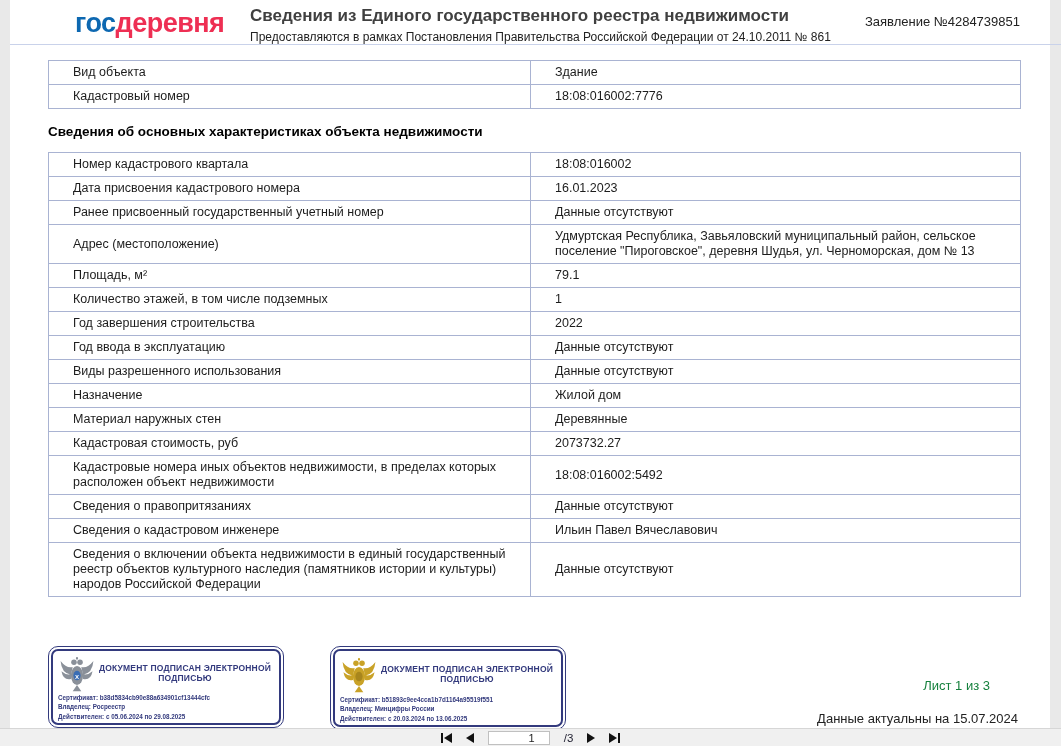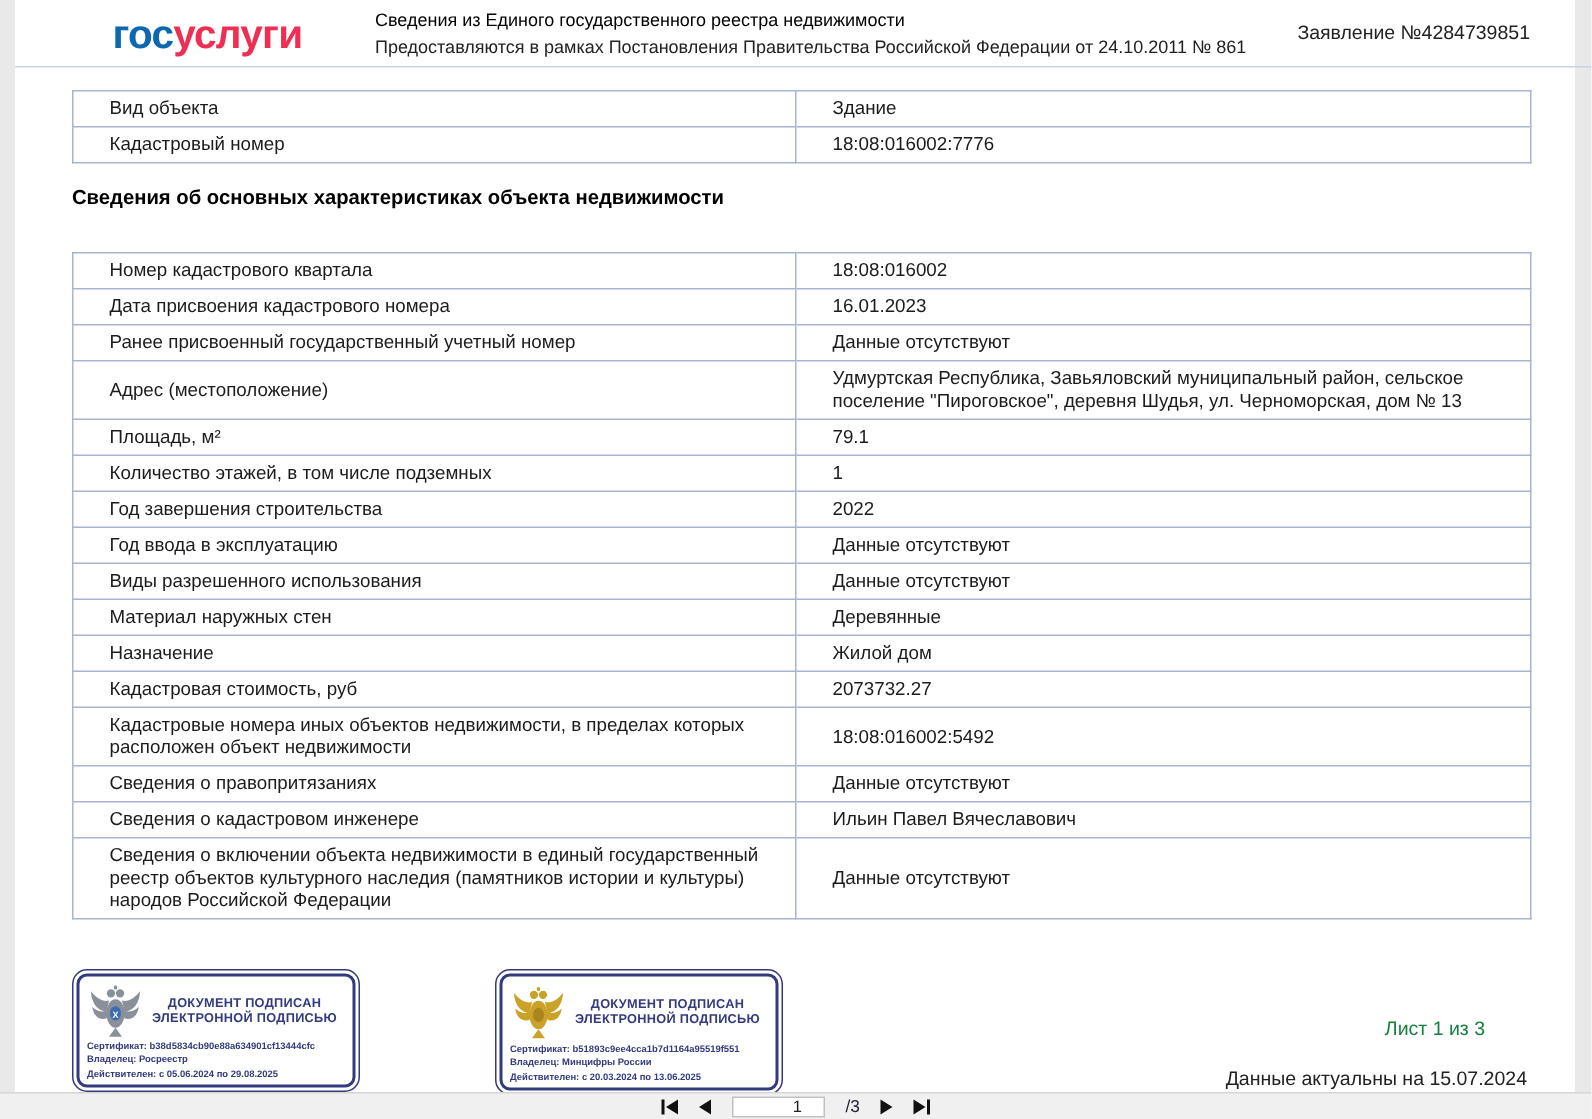--- a/index.html
+++ b/index.html
@@ -18,50 +18,50 @@
   .header-ext { position: absolute; right: 0; top: 0; width: 11px; height: 45px; background: #ffffff; }
 
   
   .logo {
     position: absolute; left: 65px; top: 8px;
     font-size: 27px; font-weight: bold; letter-spacing: -0.5px;
   }
   .logo .blue { color: #0d68b1; }
   .logo .red  { color: #ee2f53; }
   .title-block { position: absolute; left: 240px; top: 6px; width: 585px; }
-  .doc-title { font-size: 12px; font-weight: normal; color: #000000; }
+  .doc-title { font-size: 17px; font-weight: bold; color: #404040; }
   .doc-subtitle { font-size: 12px; margin-top: 4px; color: #222; }
   .app-number { position: absolute; right: 30px; top: 14px; font-size: 13px; color: #222; }
   .header-divider { position: absolute; left: 0; right: -11px; top: 44px; height: 1px; background: #c9d2ea; }
 
   
   table { border-collapse: collapse; width: 972px; table-layout: fixed; }
   .tbl { position: absolute; left: 38px; }
   .tbl-object { top: 60px; }
-  .tbl-chars { top: 168px; }
+  .tbl-chars { top: 152px; }
   td {
     border: 1px solid #a9b3d2;
     font-size: 12.5px;
     line-height: 1.2;
     padding: 4px 24px;
     vertical-align: middle;
     color: #1c1c1c;
   }
   col.c1 { width: 482px; }
   col.c2 { width: 490px; }
 
   .section-title {
     position: absolute; left: 38px; top: 124px;
     font-size: 13.5px; font-weight: bold; color: #000;
   }
 
   
   .stamp {
     position: absolute; top: 646px;
-    width: 192px; height: 82px;
+    width: 236px; height: 82px;
     border: 1px solid #333a7d;
     border-radius: 10px;
     padding: 2px;
     background: #fff;
   }
   .stamp-inner {
     width: 100%; height: 100%;
     border: 2px solid #333a7d;
     border-radius: 7px;
     padding: 3px 5px 2px 5px;
@@ -100,21 +100,21 @@
     font-size: 11px; text-align: right; padding-right: 14px; color: #222;
   }
   .page-total { font-size: 11.5px; color: #223; }
 </style>
 </head>
 <body>
 
 <div class="page">
   <div class="header-ext"></div>
 
-  <div class="logo"><span class="blue">гос</span><span class="red">услуги</span></div>
+  <div class="logo"><span class="blue">гос</span><span class="red">деревня</span></div>
   <div class="title-block">
     <div class="doc-title">Сведения из Единого государственного реестра недвижимости</div>
     <div class="doc-subtitle">Предоставляются в рамках Постановления Правительства Российской Федерации от 24.10.2011 № 861</div>
   </div>
   <div class="app-number">Заявление №4284739851</div>
   <div class="header-divider"></div>
 
   <table class="tbl tbl-object">
     <colgroup>
         <col class="c1">
@@ -170,26 +170,26 @@
         </tr>
     <tr>
           <td>Год ввода в эксплуатацию</td>
           <td>Данные отсутствуют</td>
         </tr>
     <tr>
           <td>Виды разрешенного использования</td>
           <td>Данные отсутствуют</td>
         </tr>
     <tr>
+          <td>Назначение</td>
+          <td>Жилой дом</td>
+        </tr>
+    <tr>
           <td>Материал наружных стен</td>
           <td>Деревянные</td>
-        </tr>
-    <tr>
-          <td>Назначение</td>
-          <td>Жилой дом</td>
         </tr>
     <tr>
           <td>Кадастровая стоимость, руб</td>
           <td>2073732.27</td>
         </tr>
     <tr>
           <td>Кадастровые номера иных объектов недвижимости, в пределах которых расположен объект недвижимости</td>
           <td>18:08:016002:5492</td>
         </tr>
     <tr>

